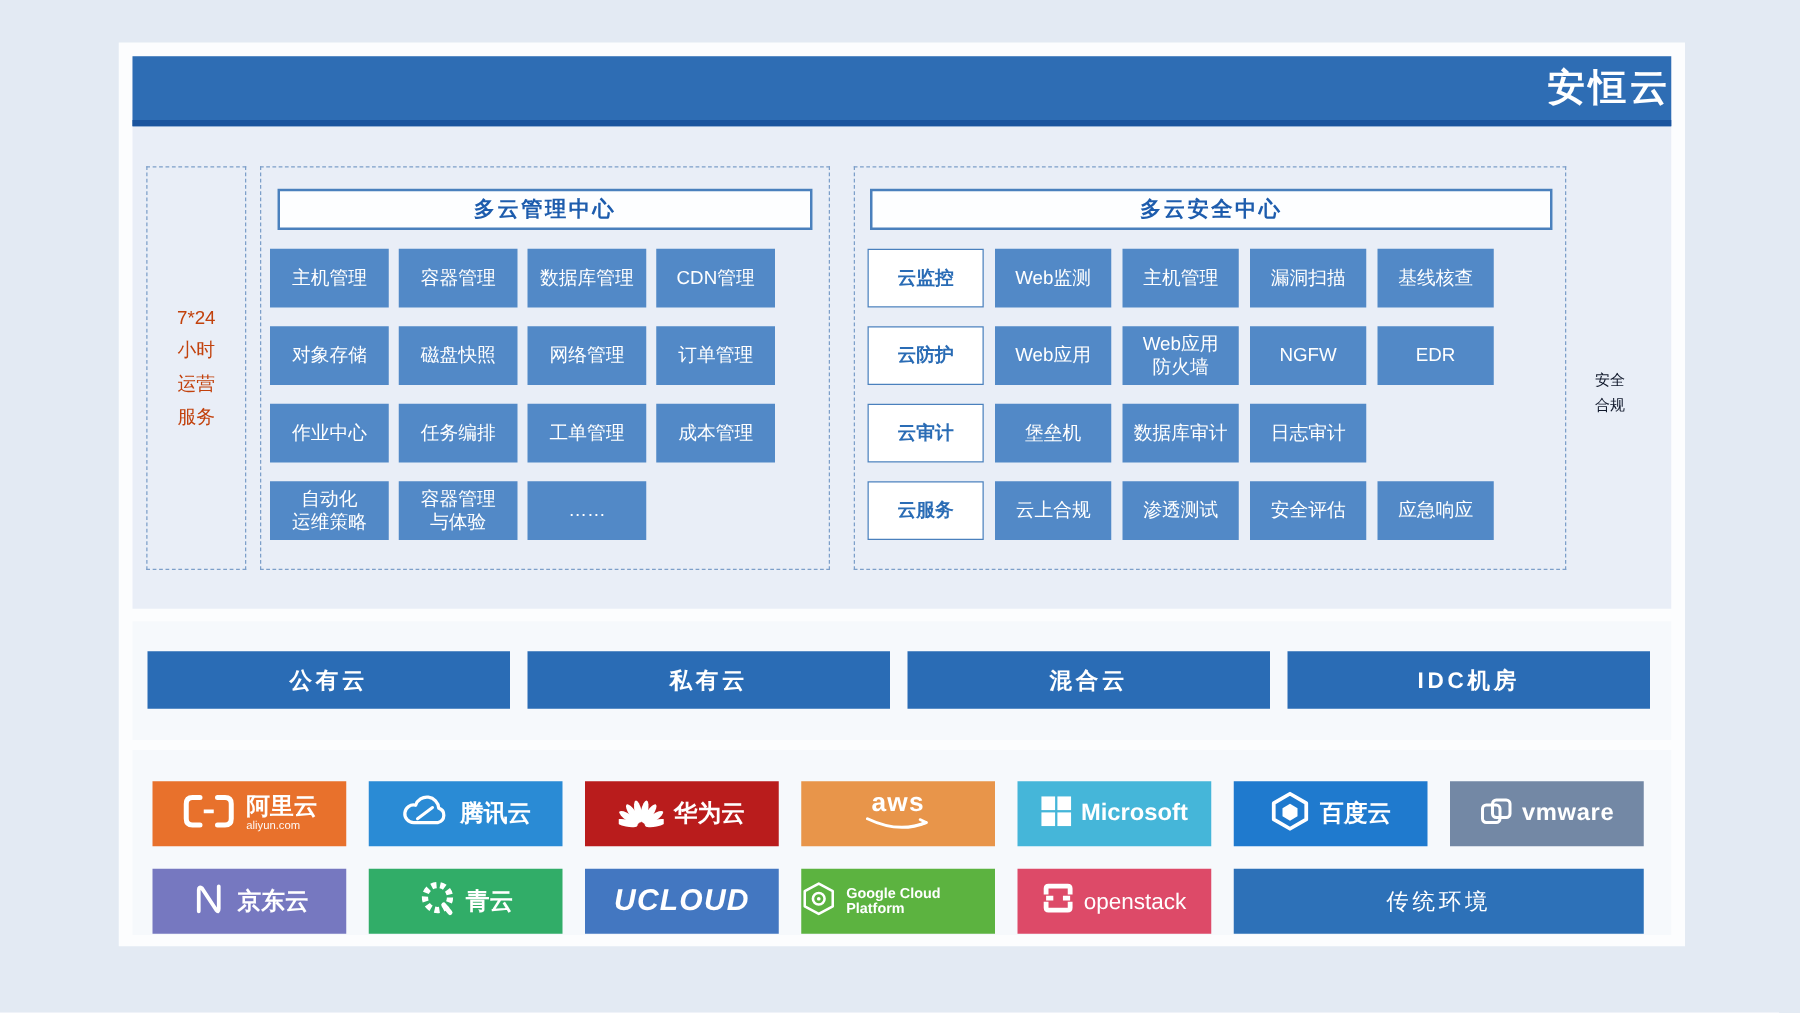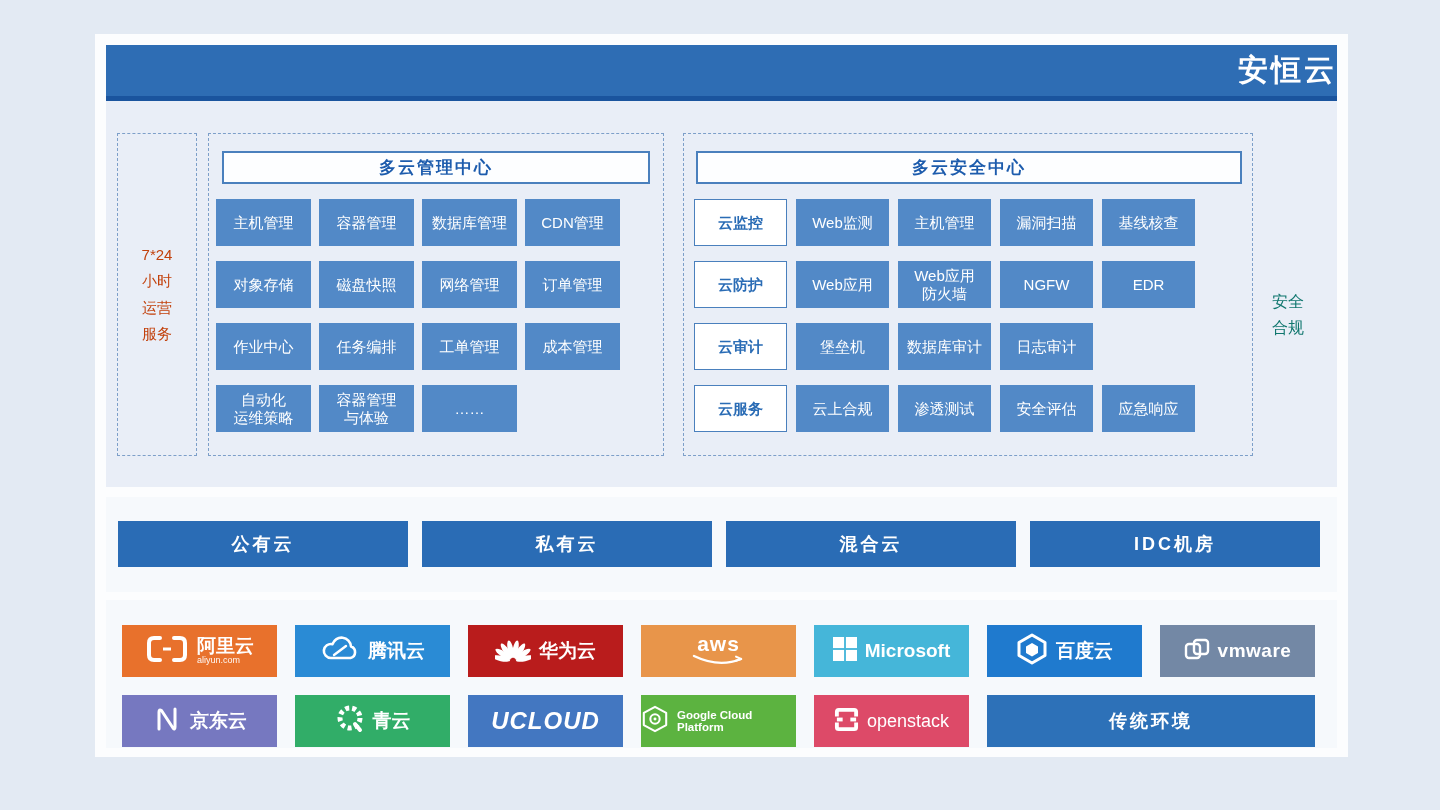--- a/index.html
+++ b/index.html
@@ -37,21 +37,21 @@
   .cat { background:#ffffff; border:1px solid #4a80bd; color:#2a6cb5; font-weight:bold; }
 
   
   #mgmt .c0{left:7px} #mgmt .c1{left:110px} #mgmt .c2{left:213px} #mgmt .c3{left:316px}
   .r0{top:65px} .r1{top:127px} .r2{top:189px} .r3{top:251px}
   
   #sec .s0{left:10px} #sec .s1{left:112px} #sec .s2{left:214px} #sec .s3{left:316px} #sec .s4{left:418px}
 
   #compliance { position:absolute; left:1150px; top:232px; width:64px; height:76px;
                 display:flex; align-items:center; justify-content:center;
-                color:#0f766e; font-size:16px; line-height:1.65; white-space:pre-line; text-align:center; }
+                color:#0f172a; font-size:12px; line-height:1.65; white-space:pre-line; text-align:center; }
 
   
   #panel-types { position:absolute; left:106px; top:497px; width:1231px; height:95px; background:#f6f9fc; }
   .type-btn { position:absolute; top:24px; width:290px; height:46px; background:#2a6cb5; color:#fff;
               font-weight:bold; font-size:18px; letter-spacing:3px;
               display:flex; align-items:center; justify-content:center; }
   .t0{left:12px} .t1{left:316px} .t2{left:620px} .t3{left:924px}
 
   
   #panel-prov { position:absolute; left:106px; top:600px; width:1231px; height:148px; background:#f6f9fc; }
@@ -70,21 +70,21 @@
   .cn-label { font-size:19px; font-weight:bold; }
   .stack { display:flex; flex-direction:column; align-items:flex-start; line-height:1.05; }
   .stack .sub { font-size:9px; font-weight:normal; opacity:.95; }
   .aws-stack { display:flex; flex-direction:column; align-items:center; line-height:1; }
   .aws-text { font-size:21px; font-weight:bold; letter-spacing:1px; }
   .ms-label { font-size:19px; font-weight:600; }
   .vm-label { font-size:19px; font-weight:600; letter-spacing:.5px; }
   .uc-label { font-size:24px; font-weight:bold; letter-spacing:1px; font-style:italic; }
   .gcp-label { font-size:11.5px; font-weight:600; }
   .os-label { font-size:18px; font-weight:normal; }
-  .trad-label { font-size:18px; font-weight:bold; letter-spacing:3px; }
+  .trad-label { font-size:18px; font-weight:normal; letter-spacing:3px; }
 </style>
 </head>
 <body>
 
 <div class="sheet"></div>
 
 <div id="panel-main">
 
   <div class="hdr">
     <h1>安恒云</h1>

